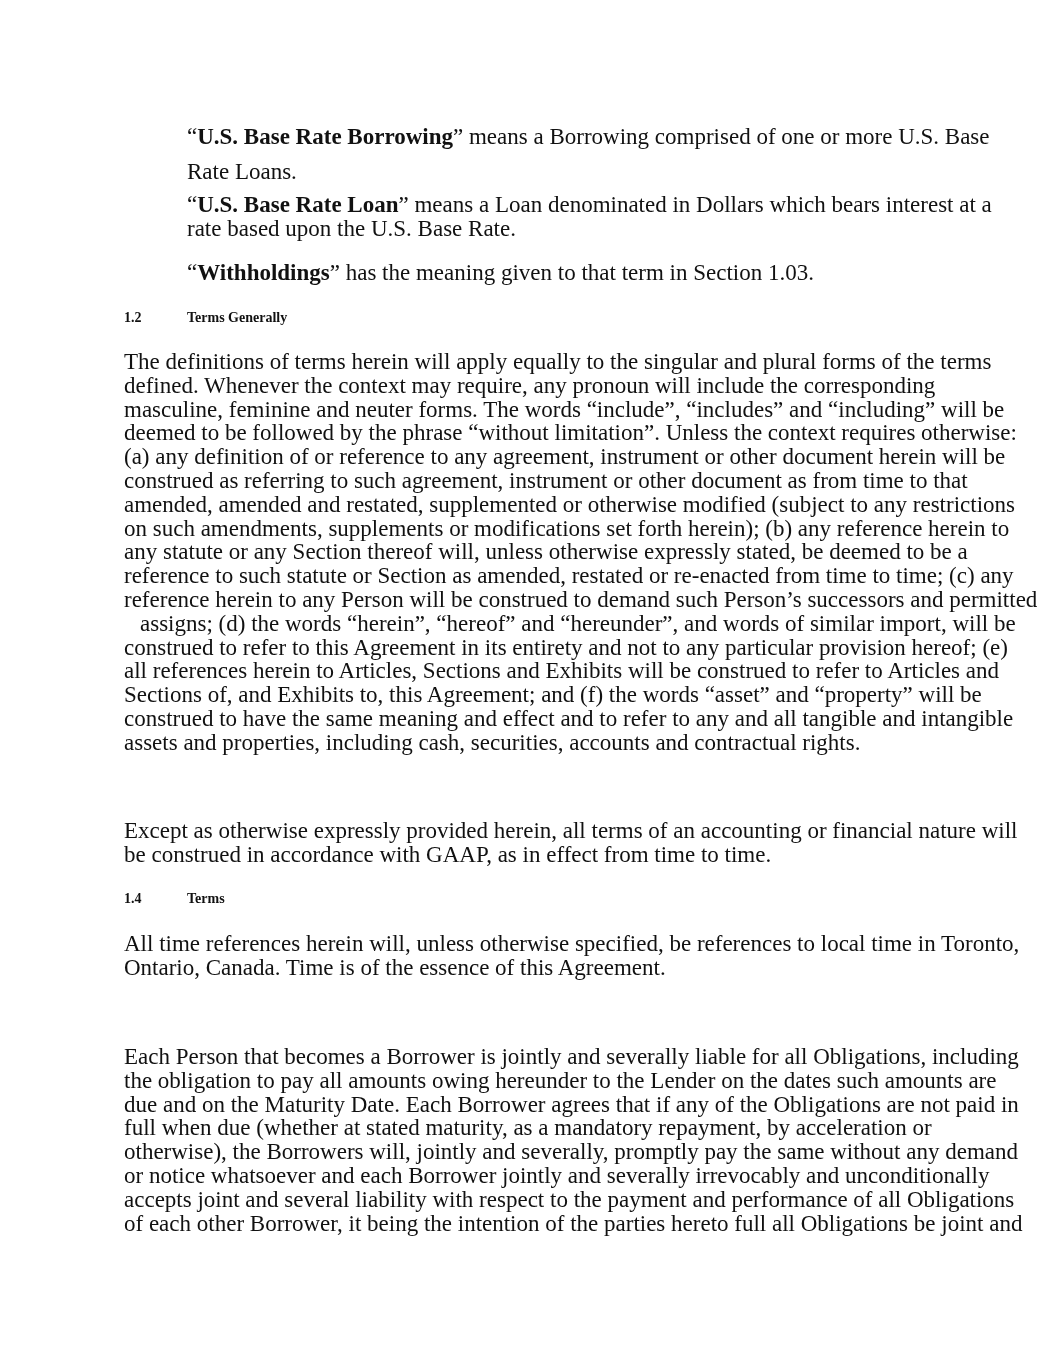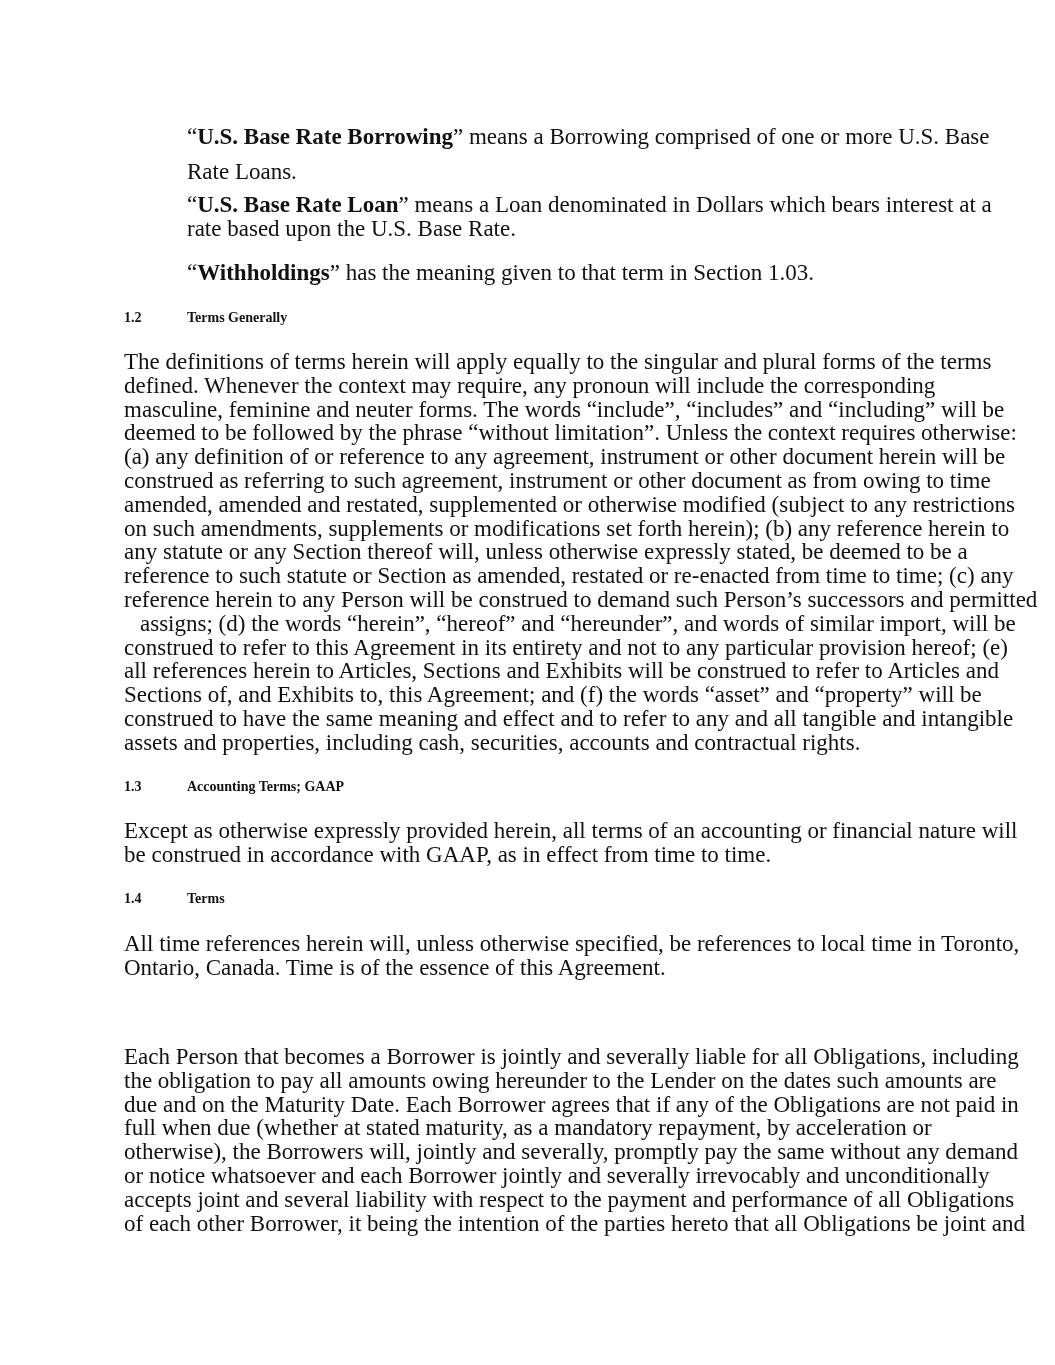--- a/index.html
+++ b/index.html
@@ -35,50 +35,49 @@
     <div class="line def-line-first last" style="top:261px;"><span>“</span><b>Withholdings</b><span>” has the meaning given to that term in Section 1.03.</span></div>
   </div>
 
   <div class="heading" style="top:306px;"><span class="num">1.2</span><span>Terms Generally</span></div>
   <div id="s0">
       <div class="line body-line" style="top: 350px;">The definitions of terms herein will apply equally to the singular and plural forms of the terms</div>
       <div class="line body-line" style="top: 373.8px;">defined.  Whenever the context may require, any pronoun will include the corresponding</div>
       <div class="line body-line" style="top: 397.6px;">masculine, feminine and neuter forms.  The words “include”, “includes” and “including” will be</div>
       <div class="line body-line" style="top: 421.4px;">deemed to be followed by the phrase “without limitation”.  Unless the context requires otherwise:</div>
       <div class="line body-line" style="top: 445.2px;">(a) any definition of or reference to any agreement, instrument or other document herein will be</div>
-      <div class="line body-line" style="top: 469px;">construed as referring to such agreement, instrument or other document as from owing to time</div>
+      <div class="line body-line" style="top: 469px;">construed as referring to such agreement, instrument or other document as from time to that</div>
       <div class="line body-line" style="top: 492.8px;">amended, amended and restated, supplemented or otherwise modified (subject to any restrictions</div>
       <div class="line body-line" style="top: 516.6px;">on such amendments, supplements or modifications set forth herein); (b) any reference herein to</div>
       <div class="line body-line" style="top: 540.4px;">any statute or any Section thereof will, unless otherwise expressly stated, be deemed to be a</div>
       <div class="line body-line" style="top: 564.2px;">reference to such statute or Section as amended, restated or re-enacted from time to time; (c) any</div>
       <div class="line body-line" style="top: 588px;">reference herein to any Person will be construed to demand such Person’s successors and permitted</div>
       <div class="line body-line" style="top: 611.8px; margin-left: 16px;">assigns; (d) the words “herein”, “hereof” and “hereunder”, and words of similar import, will be</div>
       <div class="line body-line" style="top: 635.6px;">construed to refer to this Agreement in its entirety and not to any particular provision hereof; (e)</div>
       <div class="line body-line" style="top: 659.4px;">all references herein to Articles, Sections and Exhibits will be construed to refer to Articles and</div>
       <div class="line body-line" style="top: 683.2px;">Sections of, and Exhibits to, this Agreement; and (f) the words “asset” and “property” will be</div>
       <div class="line body-line" style="top: 707px;">construed to have the same meaning and effect and to refer to any and all tangible and intangible</div>
       <div class="line body-line last" style="top: 730.8px;">assets and properties, including cash, securities, accounts and contractual rights.</div>
     </div>
 
-  <div class="heading" style="top:775px;"><span class="num">1.3</span><span>Accounting Terms; GAAP</span></div>
   <div id="s1">
       <div class="line body-line" style="top: 819px;">Except as otherwise expressly provided herein, all terms of an accounting or financial nature will</div>
       <div class="line body-line last" style="top: 842.8px;">be construed in accordance with GAAP, as in effect from time to time.</div>
     </div>
 
   <div class="heading" style="top:887px;"><span class="num">1.4</span><span>Terms</span></div>
   <div id="s2">
       <div class="line body-line" style="top: 932px;">All time references herein will, unless otherwise specified, be references to local time in Toronto,</div>
       <div class="line body-line last" style="top: 955.8px;">Ontario, Canada.  Time is of the essence of this Agreement.</div>
     </div>
 
   <div id="s3">
       <div class="line body-line" style="top: 1045px;">Each Person that becomes a Borrower is jointly and severally liable for all Obligations, including</div>
       <div class="line body-line" style="top: 1068.8px;">the obligation to pay all amounts owing hereunder to the Lender on the dates such amounts are</div>
       <div class="line body-line" style="top: 1092.6px;">due and on the Maturity Date.  Each Borrower agrees that if any of the Obligations are not paid in</div>
       <div class="line body-line" style="top: 1116.4px;">full when due (whether at stated maturity, as a mandatory repayment, by acceleration or</div>
       <div class="line body-line" style="top: 1140.2px;">otherwise), the Borrowers will, jointly and severally, promptly pay the same without any demand</div>
       <div class="line body-line" style="top: 1164px;">or notice whatsoever and each Borrower jointly and severally irrevocably and unconditionally</div>
       <div class="line body-line" style="top: 1187.8px;">accepts joint and several liability with respect to the payment and performance of all Obligations</div>
-      <div class="line body-line" style="top: 1211.6px;">of each other Borrower, it being the intention of the parties hereto that all Obligations be joint and</div>
+      <div class="line body-line" style="top: 1211.6px;">of each other Borrower, it being the intention of the parties hereto full all Obligations be joint and</div>
     </div>
 
 </div>
 
 </body></html>

